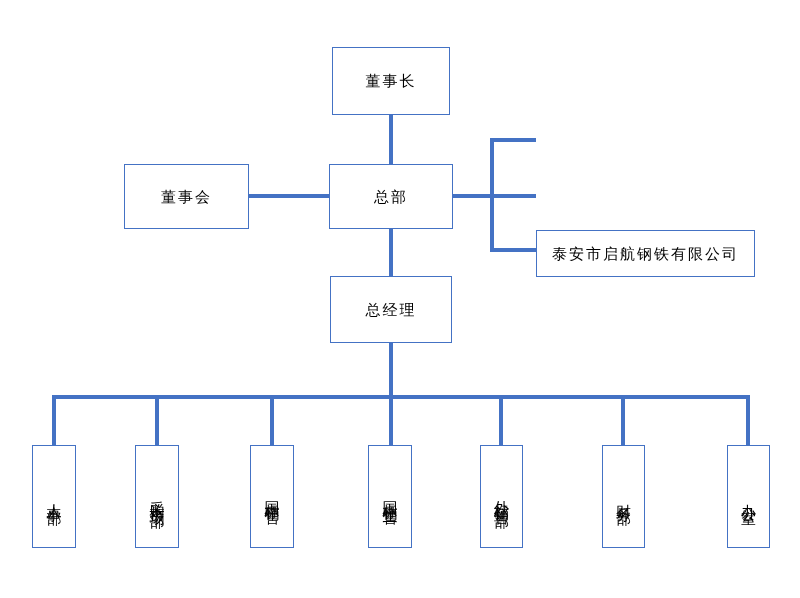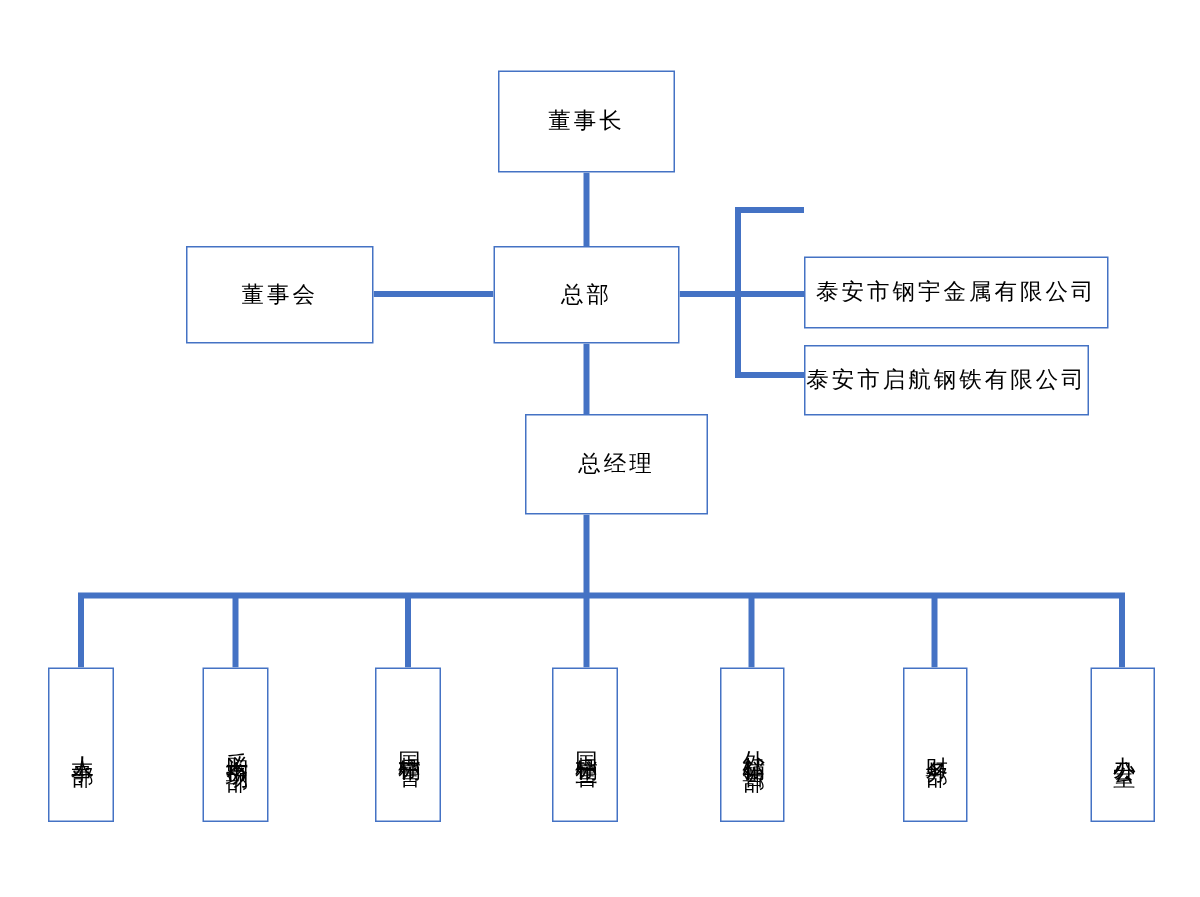--- a/index.html
+++ b/index.html
@@ -24,25 +24,25 @@
     text-align: center;
     font-size: 15px;
     letter-spacing: 2px;
     line-height: 1.2;
     z-index: 2;
   }
   
   .n-chairman { left: 332px; top: 47px;  width: 118px; height: 68px; text-align: center; }
   .n-board    { left: 124px; top: 164px; width: 125px; height: 65px; }
   .n-hq       { left: 329px; top: 164px; width: 124px; height: 65px; }
-  .n-gm       { left: 330px; top: 276px; width: 122px; height: 67px; margin-left: 20px; }
+  .n-gm       { left: 330px; top: 276px; width: 122px; height: 67px; }
   
   .n-co1 { left: 536px; top: 114px; width: 203px; height: 48px; }
   .n-co2 { left: 536px; top: 171px; width: 203px; height: 48px; }
-  .n-co3 { left: 536px; top: 230px; width: 190px; height: 47px; }
+  .n-co3 { left: 536px; top: 230px; width: 219px; height: 47px; }
   
   .dept { top: 445px; height: 103px; width: 44px; }
   .dept span {
     writing-mode: vertical-rl;
     text-orientation: upright;
     letter-spacing: 3px;
     font-size: 15px;
   }
   .d1 { left: 32px;  }
   .d2 { left: 135px; }
@@ -75,21 +75,20 @@
     <path d="M501 397 V445"></path>
     <path d="M623 397 V445"></path>
   </svg>
 
   <div class="box n-chairman">董事长</div>
 
   <div class="box n-hq">总部</div>
 
   <div class="box n-board">董事会</div>
 
-  <div class="box n-co2">泰安市钢宇金属有限公司</div>
   <div class="box n-co3">泰安市启航钢铁有限公司</div>
 
   <div class="box n-gm">总经理</div>
 
   <div class="box dept d1">
     <span>人事部</span>
   </div>
   <div class="box dept d2">
     <span>采购市场部</span>
   </div>

